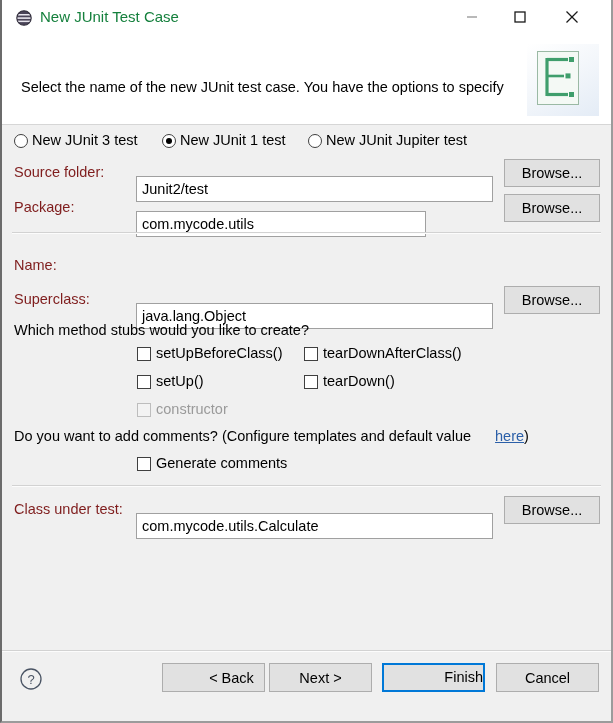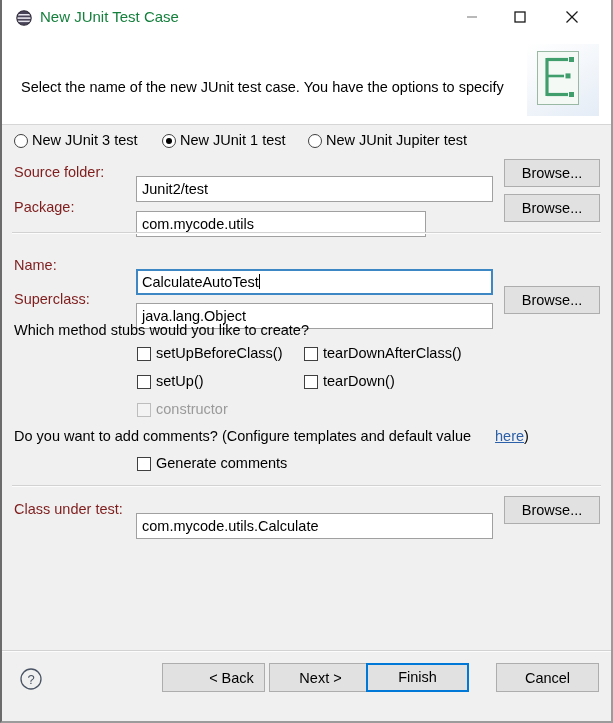--- a/index.html
+++ b/index.html
@@ -301,21 +301,20 @@
     <div class="row" style="top:70px;">
       <span class="lbl" style="left:12px;">Package:</span>
       <div class="field" style="left:134px; width:290px;">com.mycode.utils</div>
       <button class="btn browse">Browse...</button>
     </div>
 
     <div class="sep" style="top:107px;"></div>
 
     <div class="row" style="top:128px;">
       <span class="lbl" style="left:12px;">Name:</span>
-      <div class="field focused" style="left:134px; width:357px;"><span>CalculateAutoTest</span><span class="caret"></span></div>
     </div>
 
     <div class="row" style="top:162px;">
       <span class="lbl" style="left:12px;">Superclass:</span>
       <div class="field" style="left:134px; width:357px;">java.lang.Object</div>
       <button class="btn browse">Browse...</button>
     </div>
 
     <span class="static-text" style="left:12px; top:197px;">Which method stubs would you like to create?</span>
 
@@ -359,17 +358,17 @@
 
     <div id="help-icon">
       <svg width="24" height="24" viewBox="0 0 24 24">
         <circle cx="12" cy="12" r="10" fill="none" stroke="#4a5464" stroke-width="1.3"></circle>
         <text x="12" y="17" text-anchor="middle" font-family="Liberation Sans, sans-serif" font-size="13" fill="#4a5464">?</text>
       </svg>
     </div>
 
     <button class="btn navbtn" style="left:160px;padding-left:36px;">&lt; Back</button>
     <button class="btn navbtn" style="left:267px;">Next &gt;</button>
-    <button class="btn navbtn default" style="left:364px;">Finish</button>
+    <button class="btn navbtn default" style="left:380px;text-align:right;">Finish</button>
     <button class="btn navbtn" style="left:494px;">Cancel</button>
 
   </div>
 </div>
 
 </body></html>

